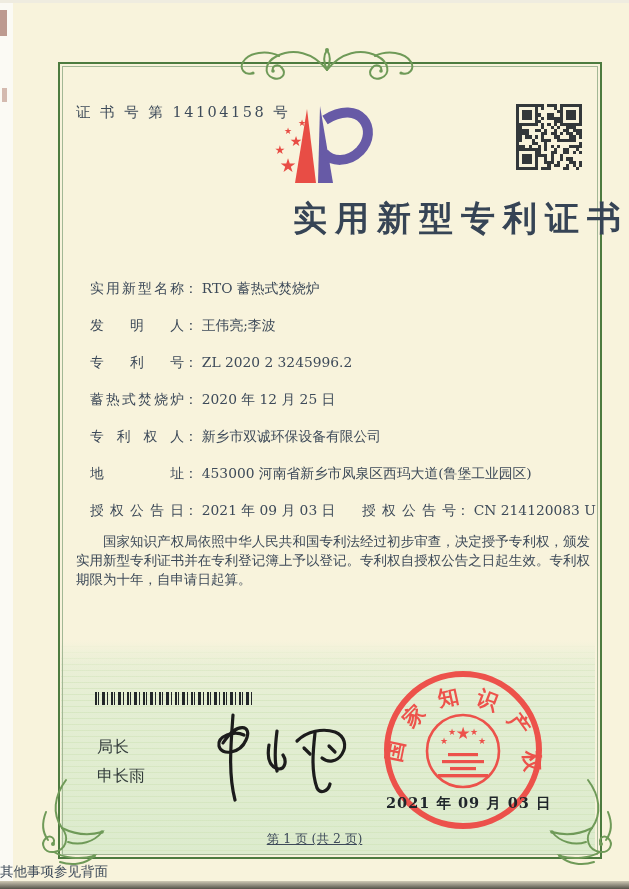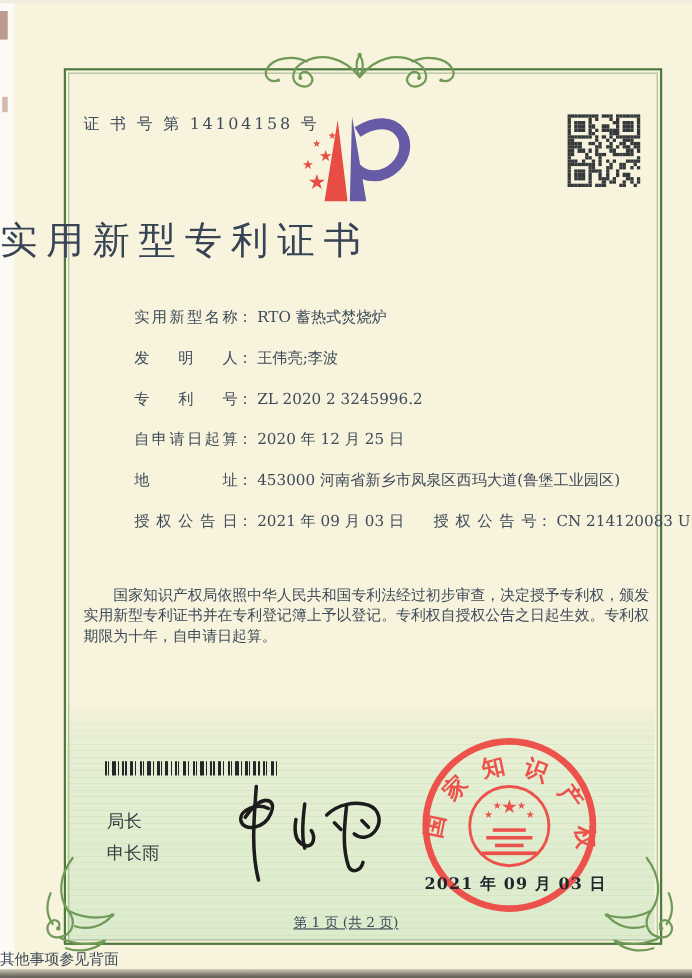--- a/index.html
+++ b/index.html
@@ -23,25 +23,25 @@
     background:
       linear-gradient(180deg,rgba(248,243,220,1) 0%,rgba(242,242,218,.75) 5%,rgba(232,239,212,.35) 12%,rgba(226,238,208,0) 22%),
       repeating-linear-gradient(180deg,rgba(206,226,182,.55) 0 1px,rgba(0,0,0,0) 1px 6px),
       linear-gradient(180deg,#eef0d8 0%,#e4eed3 30%,#dcebcd 100%);}
   .cert-no{position:absolute;left:76px;top:103px;font-size:14.5px;letter-spacing:2.5px;color:#3e4b5a;z-index:4;}
   .logo{position:absolute;left:270px;top:96px;width:112px;height:90px;z-index:4;}
   .qr{position:absolute;left:516px;top:104px;width:66px;height:66px;z-index:4;
       display:grid;grid-template-columns:repeat(21,1fr);grid-template-rows:repeat(21,1fr);}
   .qr div{background:transparent;}
   .qr div.on{background:#33383b;}
-  .title{position:absolute;left:0;width:629px;top:196px;text-align:left;font-size:34px;
-         font-weight:400;letter-spacing:8px;color:#364455;z-index:4;}
+  .title{position:absolute;left:0;width:629px;top:196px;text-align:right;font-size:34px;
+         font-weight:700;letter-spacing:8px;color:#364455;z-index:4;}
   .fields{position:absolute;left:90px;top:280px;width:500px;z-index:4;font-size:13.8px;}
   .frow{position:relative;height:37px;white-space:nowrap;}
-  .flabel{display:inline-block;width:94px;text-align:justify;text-align-last:justify;margin-left:32px;}
+  .flabel{display:inline-block;width:94px;text-align:justify;text-align-last:justify;}
   .fcolon{display:inline-block;margin-right:4px;}
   .grant2{position:absolute;left:272px;top:0;}
   .paras{position:absolute;left:76px;top:534px;width:514px;z-index:4;font-size:13.5px;
          line-height:18.8px;text-align:justify;font-family:Liberation Mono, monospace;}
   .paras p{margin:0;text-indent:2em;}
   .barcode{position:absolute;left:95px;top:692px;width:158px;height:13px;z-index:4;
     background:repeating-linear-gradient(90deg,#23272a 0 2px,transparent 2px 3px,#23272a 3px 4px,
       transparent 4px 7px,#23272a 7px 10px,transparent 10px 12px,#23272a 12px 13px,transparent 13px 16px);}
   .director-title{position:absolute;left:97px;top:737px;font-size:16px;color:#333d3b;
                   font-family:"DejaVu Sans",sans-serif;z-index:4;text-align:right;}
@@ -582,21 +582,24 @@
     <div class="frow">
       <span class="flabel">实用新型名称</span><span class="fcolon">：</span><span>RTO 蓄热式焚烧炉</span>
     </div>
     <div class="frow">
       <span class="flabel">发明人</span><span class="fcolon">：</span><span>王伟亮;李波</span>
     </div>
     <div class="frow">
       <span class="flabel">专利号</span><span class="fcolon">：</span><span>ZL 2020 2 3245996.2</span>
     </div>
     <div class="frow">
-      <span class="flabel">自申请日起算</span><span class="fcolon">：</span><span>2020 年 12 月 25 日</span>
+      <span class="flabel">蓄热式焚烧炉</span><span class="fcolon">：</span><span>2020 年 12 月 25 日</span>
+    </div>
+    <div class="frow">
+      <span class="flabel">专利权人</span><span class="fcolon">：</span><span>新乡市双诚环保设备有限公司</span>
     </div>
     <div class="frow">
       <span class="flabel">地址</span><span class="fcolon">：</span><span>453000 河南省新乡市凤泉区西玛大道(鲁堡工业园区)</span>
     </div>
     <div class="frow">
       <span class="flabel">授权公告日</span><span class="fcolon">：</span><span>2021 年 09 月 03 日</span>
       <span class="grant2">
         <span class="flabel">授权公告号</span><span class="fcolon">：</span><span>CN 214120083 U</span>
       </span>
     </div>

